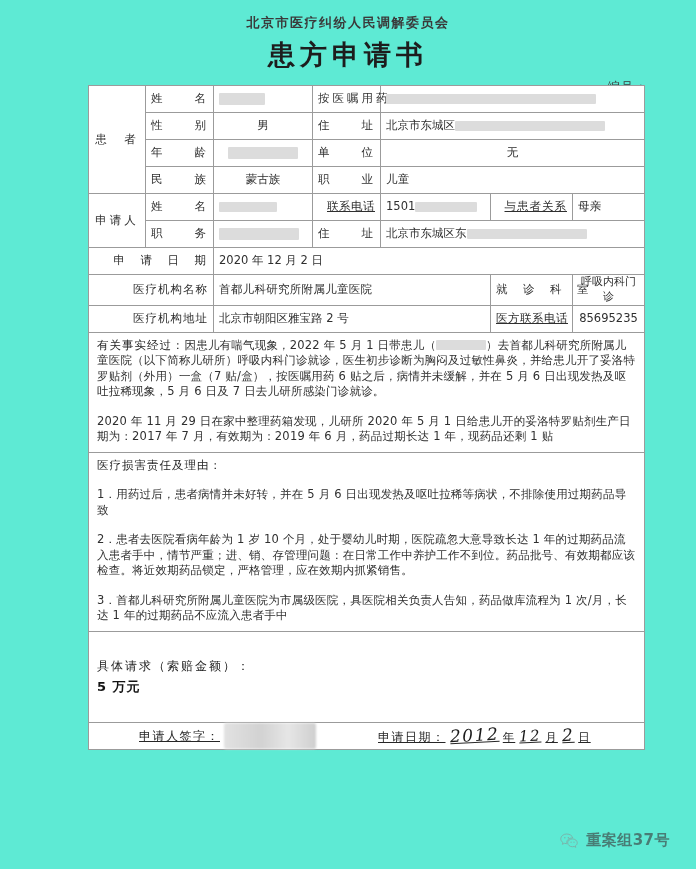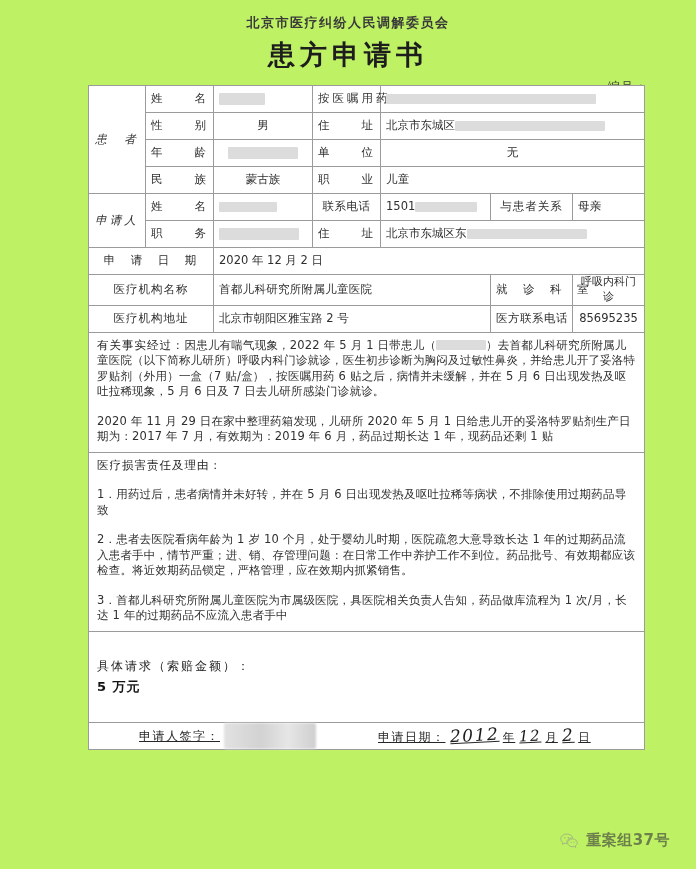--- a/index.html
+++ b/index.html
@@ -12,21 +12,21 @@
     width: 696px;
     height: 869px;
     position: relative;
     font-family: "DejaVu Sans", "Liberation Sans", sans-serif;
     color: #2b2b2b;
     overflow: hidden;
   }
   .page {
     position: absolute;
     inset: 0;
-    background: #bef264;
+    background: #5eead4;
   }
   
   .doc-header {
     padding-top: 14px;
     text-align: center;
   }
   .org-line {
     font-size: 13px;
     letter-spacing: 1.5px;
     color: #3a3a3a;
@@ -63,33 +63,32 @@
   table.form td {
     border: 1px solid #9b9b9b;
     padding: 0 5px;
     font-size: 11.5px;
     color: #2f2f2f;
     height: 26px;
     vertical-align: middle;
     line-height: 1.35;
   }
   .lbl {
-    text-align: center;
+    text-align: right;
     letter-spacing: 3px;
     font-size: 12px;
     color: #222;
     white-space: nowrap;
   }
-  .lbl-tight { letter-spacing: 0.5px; }
+  .lbl-tight { letter-spacing: 0.5px; text-decoration: underline; }
   .side {
     text-align: center;
     letter-spacing: 3px;
     font-size: 12.5px;
     color: #1f1f1f;
-    font-style: italic;
   }
   .val { font-size: 11px; color: #303030; }
   .val-center { text-align: center; }
   .val-small { font-size: 9.5px; letter-spacing: .3px; }
   
   .redact {
     display: inline-block;
     vertical-align: middle;
     background: #dcdcdc;
     border-radius: 1px;

